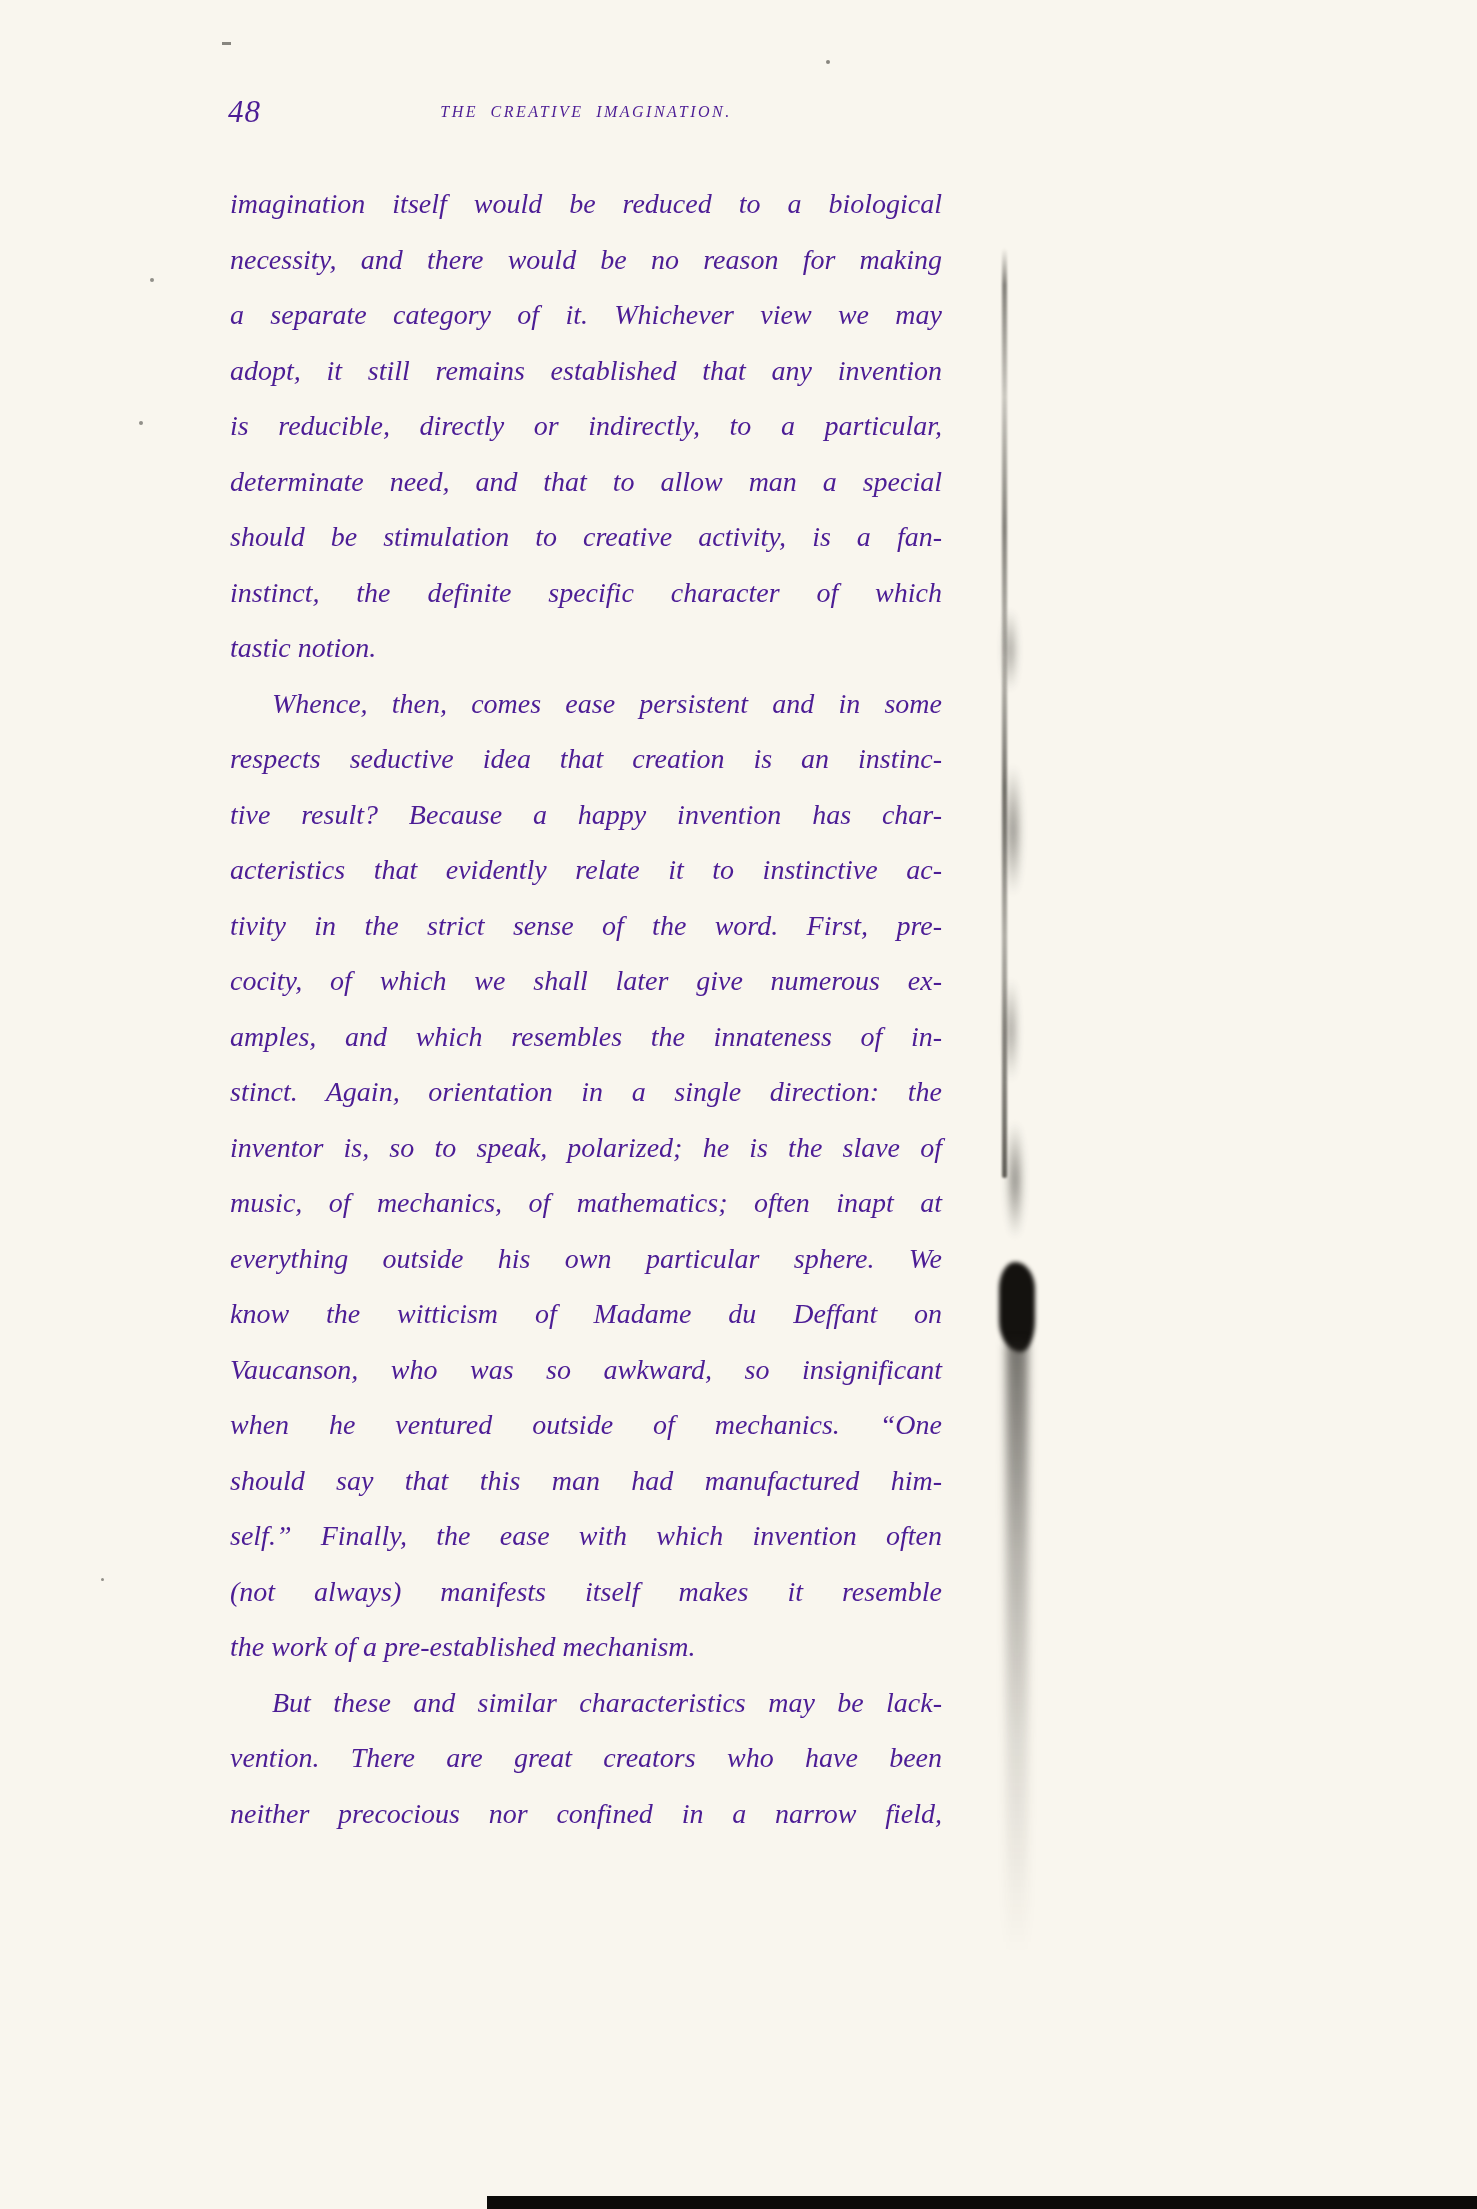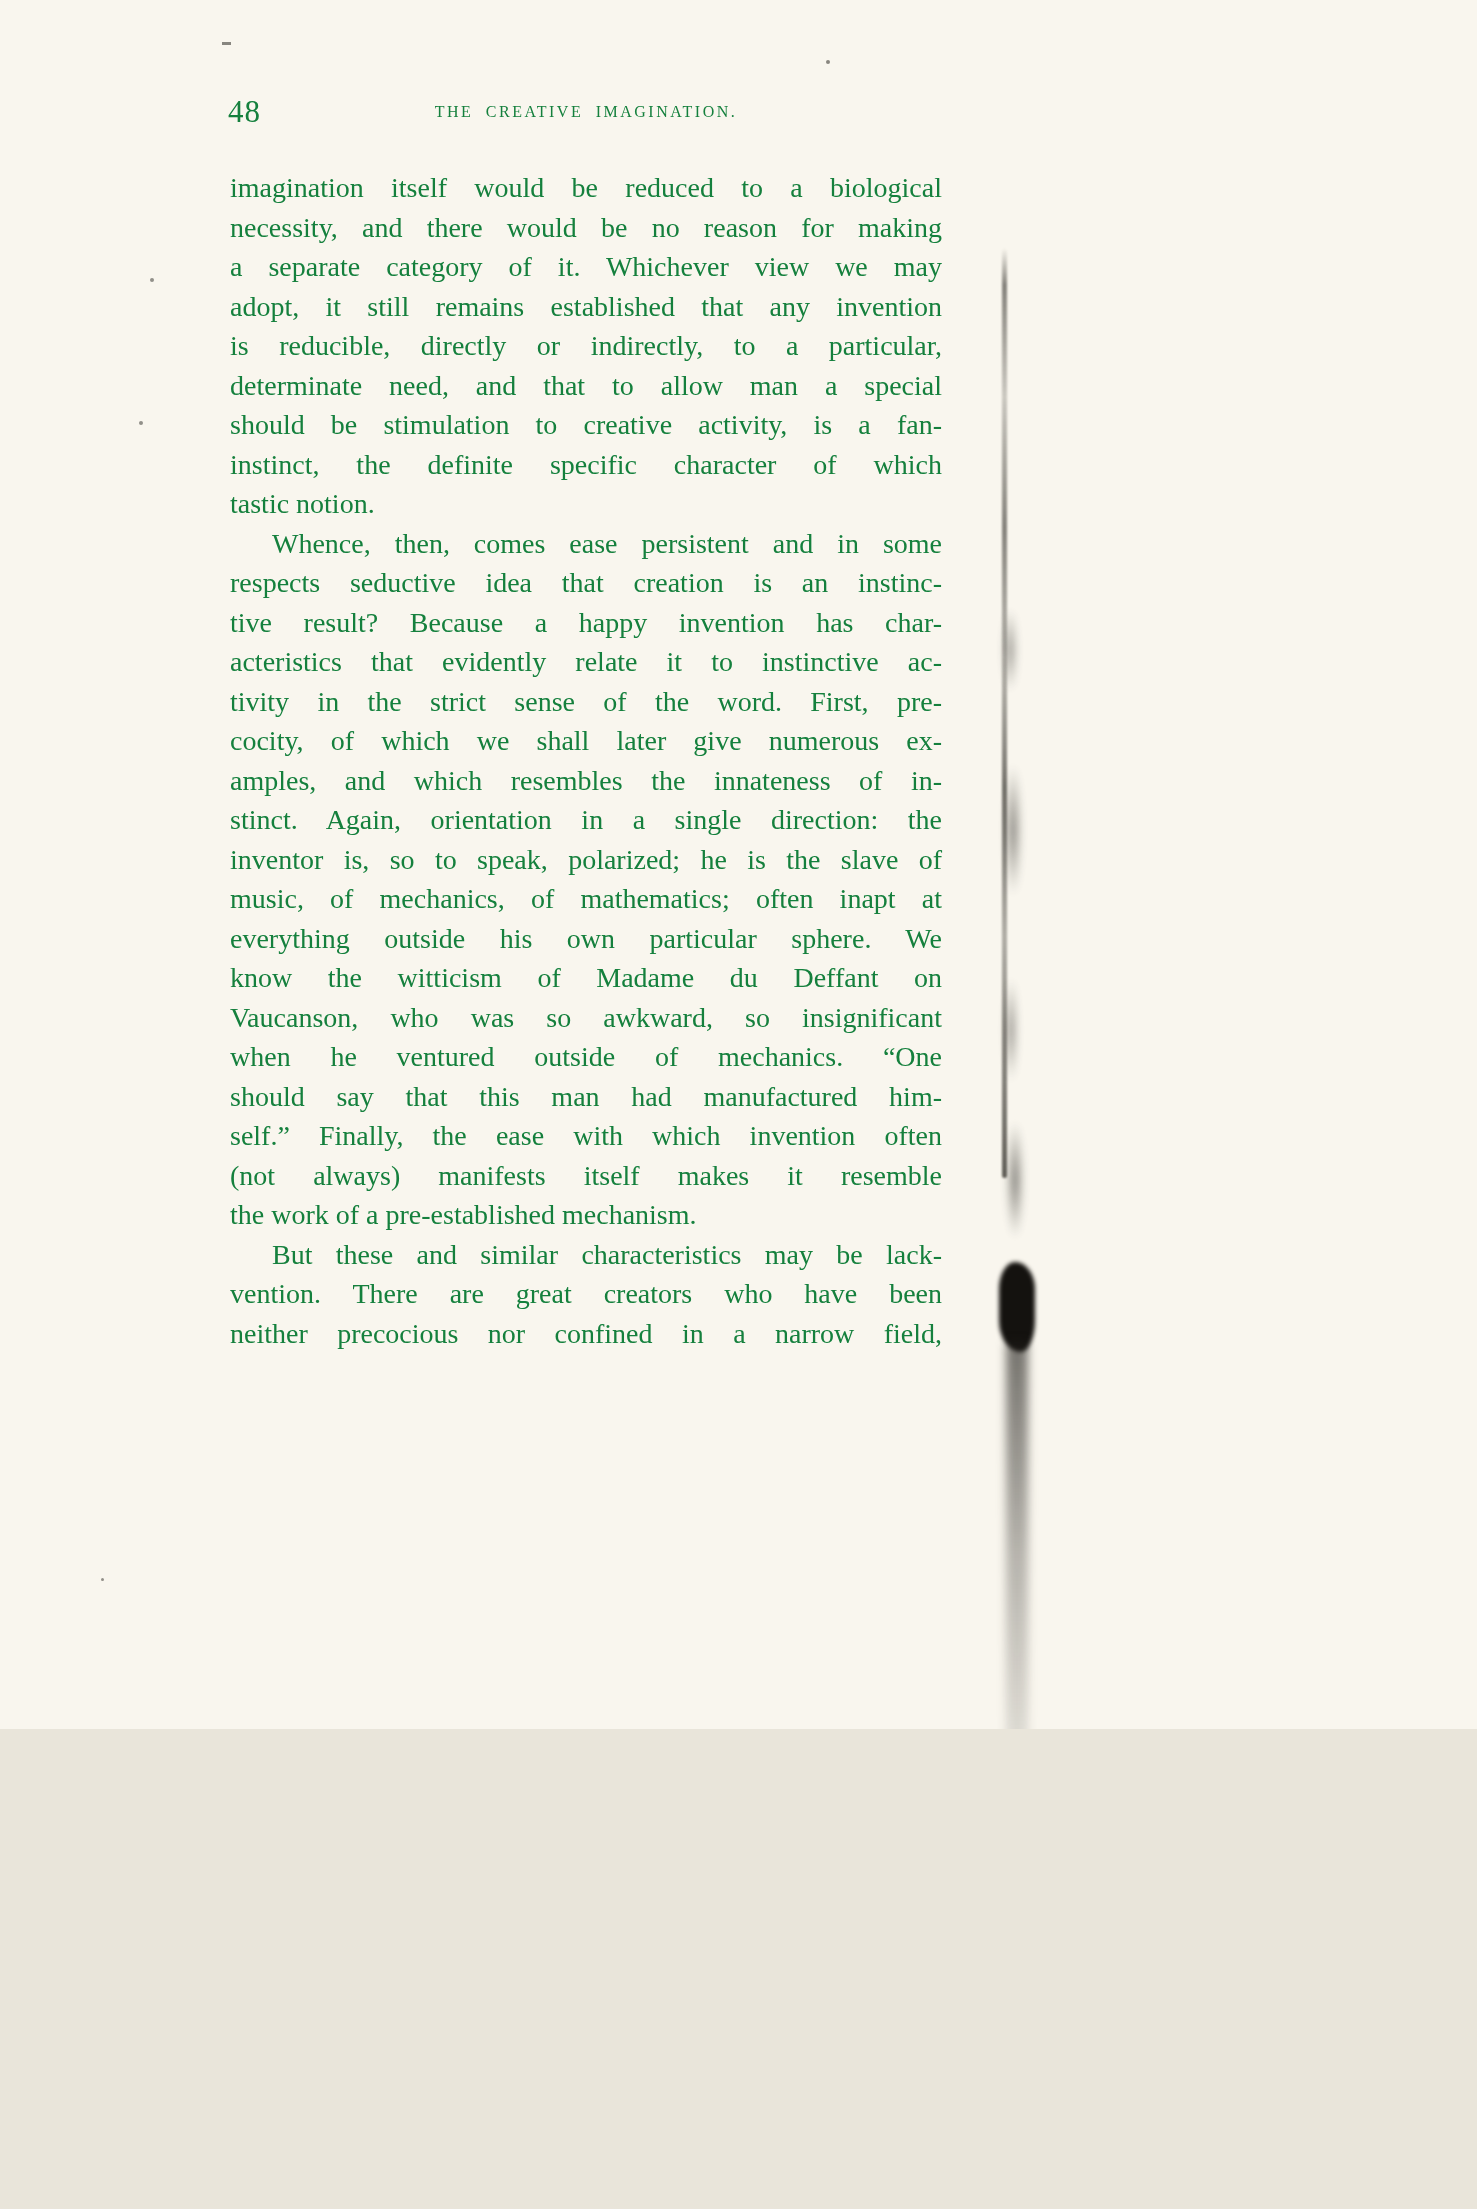--- a/index.html
+++ b/index.html
@@ -2,24 +2,25 @@
 <html><head>
 <meta charset="utf-8">
 <style>
   * { margin: 0; padding: 0; box-sizing: border-box; }
   html, body { width: 1477px; height: 2209px; }
   body { background: #e9e5da; font-family: "Liberation Serif", "DejaVu Serif", serif; }
 
   .scan-page {
     position: relative;
     width: 1477px;
-    height: 1729px;
+    height: 2209px;
     background: #f9f6ee;
     overflow: hidden;
-    color: #15803d;
+    color: #4c1d95;
+    font-style: italic;
   }
 
   .page-number {
     position: absolute;
     left: 228px;
     top: 94px;
     font-size: 31px;
     letter-spacing: 1px;
   }
 
@@ -40,20 +41,21 @@
     top: 168px;
     width: 712px;
     font-size: 28px;
   }
 
   .line {
     line-height: 39.5px;
     text-align: justify;
     text-align-last: justify;
     text-justify: inter-word;
+    margin-top: 16px;
   }
   .line.indent { text-indent: 42px; }
   .line.short  { text-align-last: left; }
 
   
   .artifact { position: absolute; pointer-events: none; }
 
   .gutter-line {
     left: 1002px; top: 248px; width: 5px; height: 930px;
     background: linear-gradient(to bottom,

